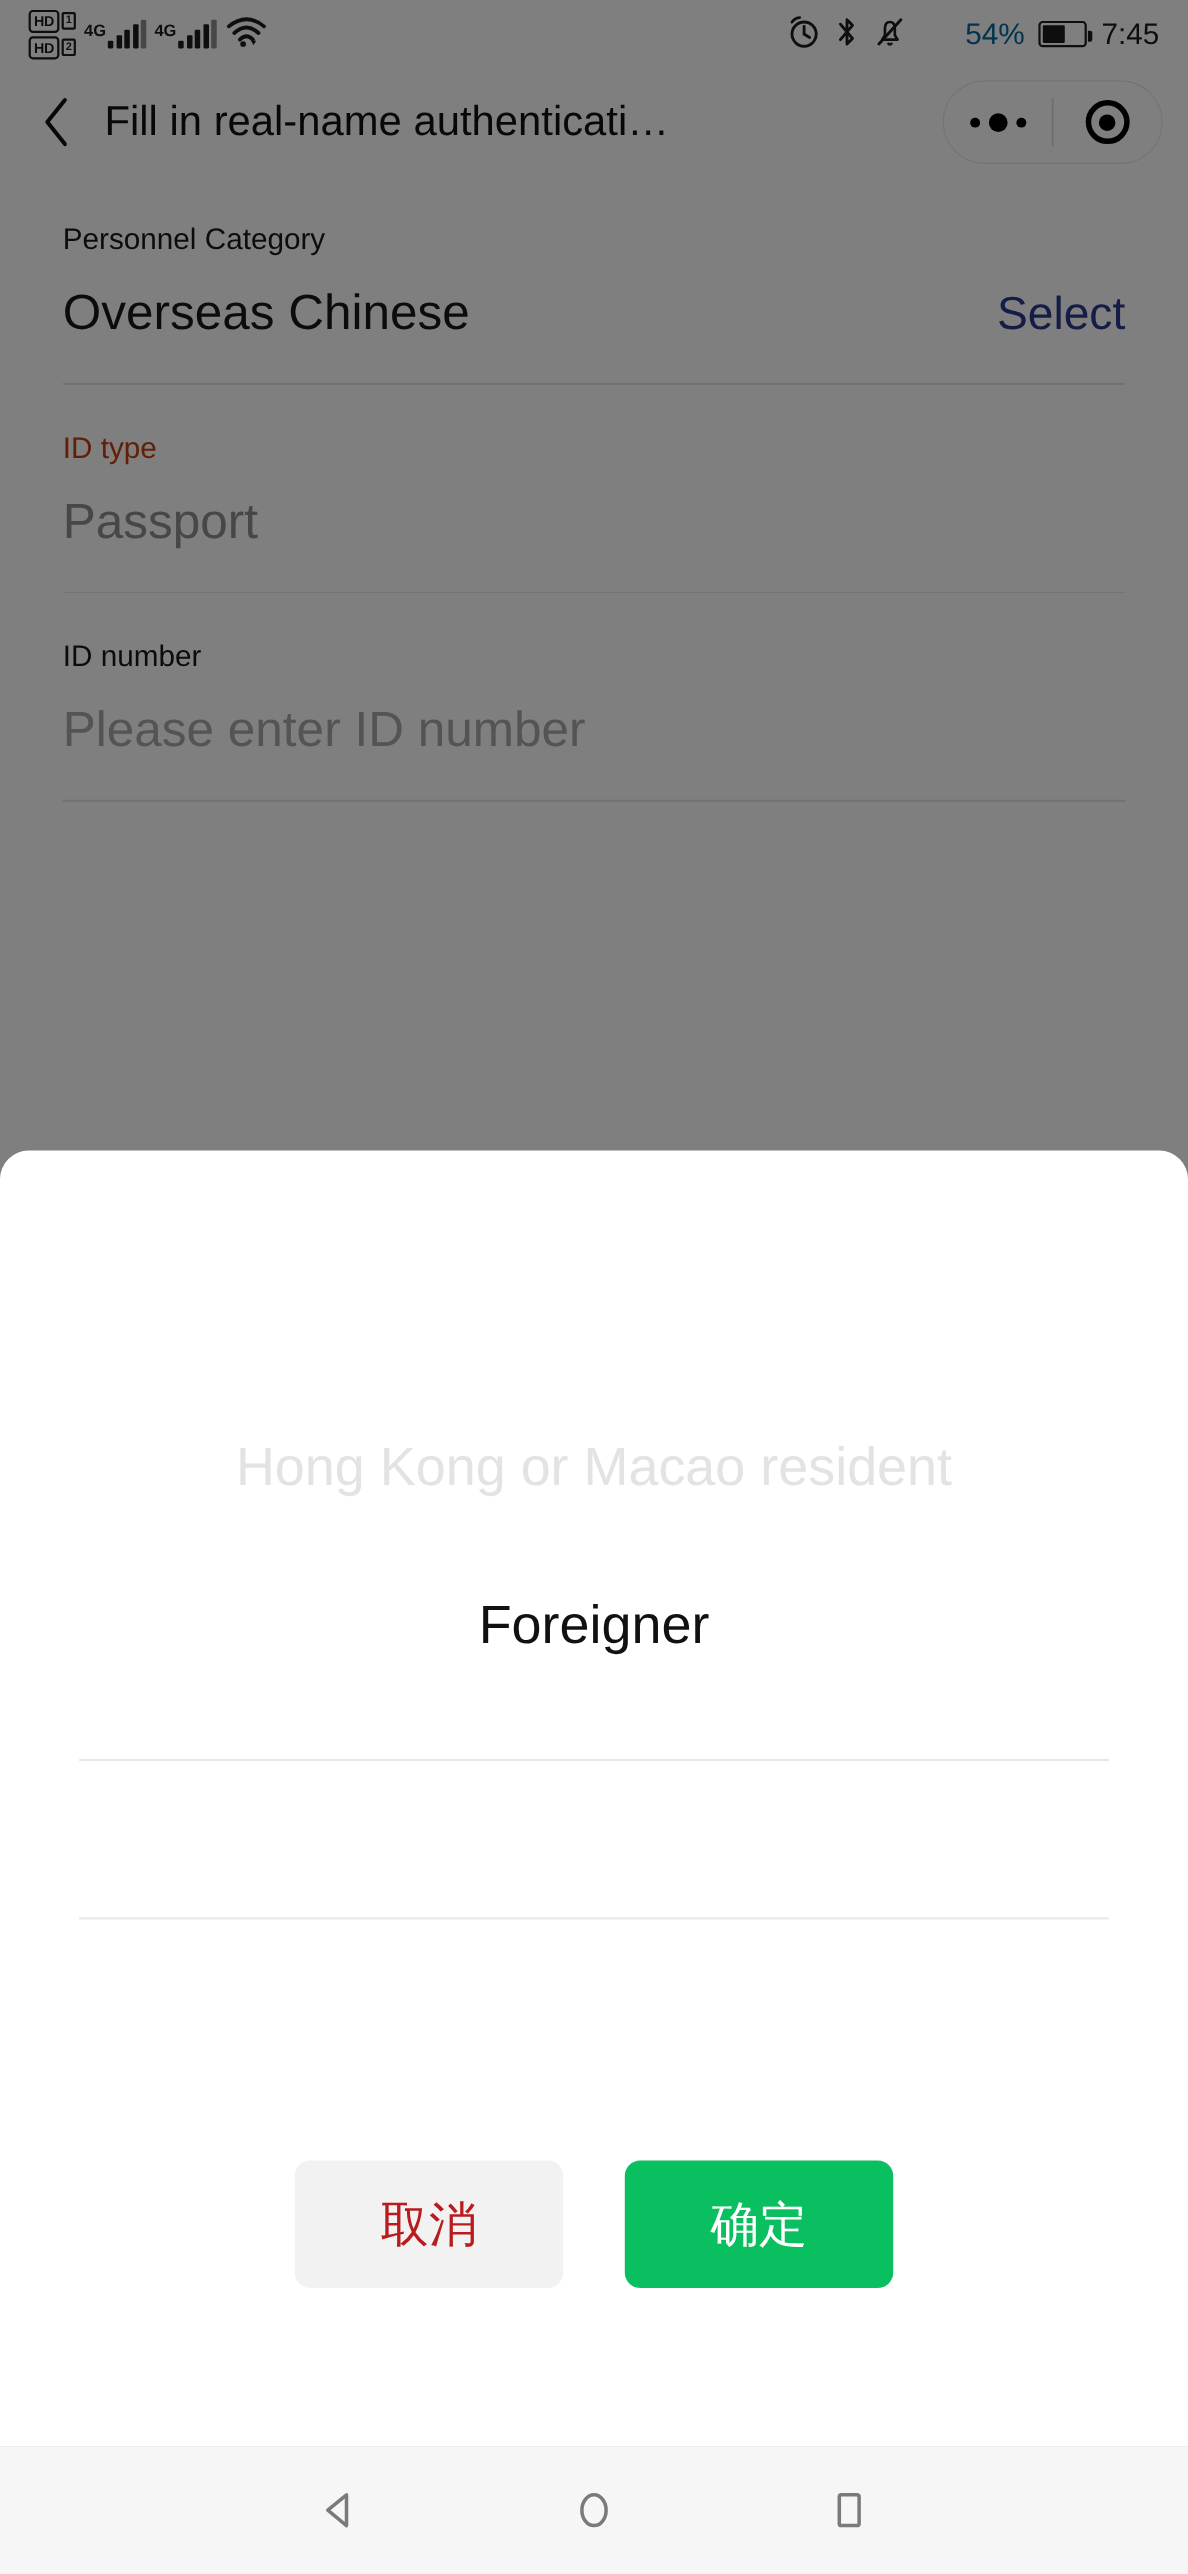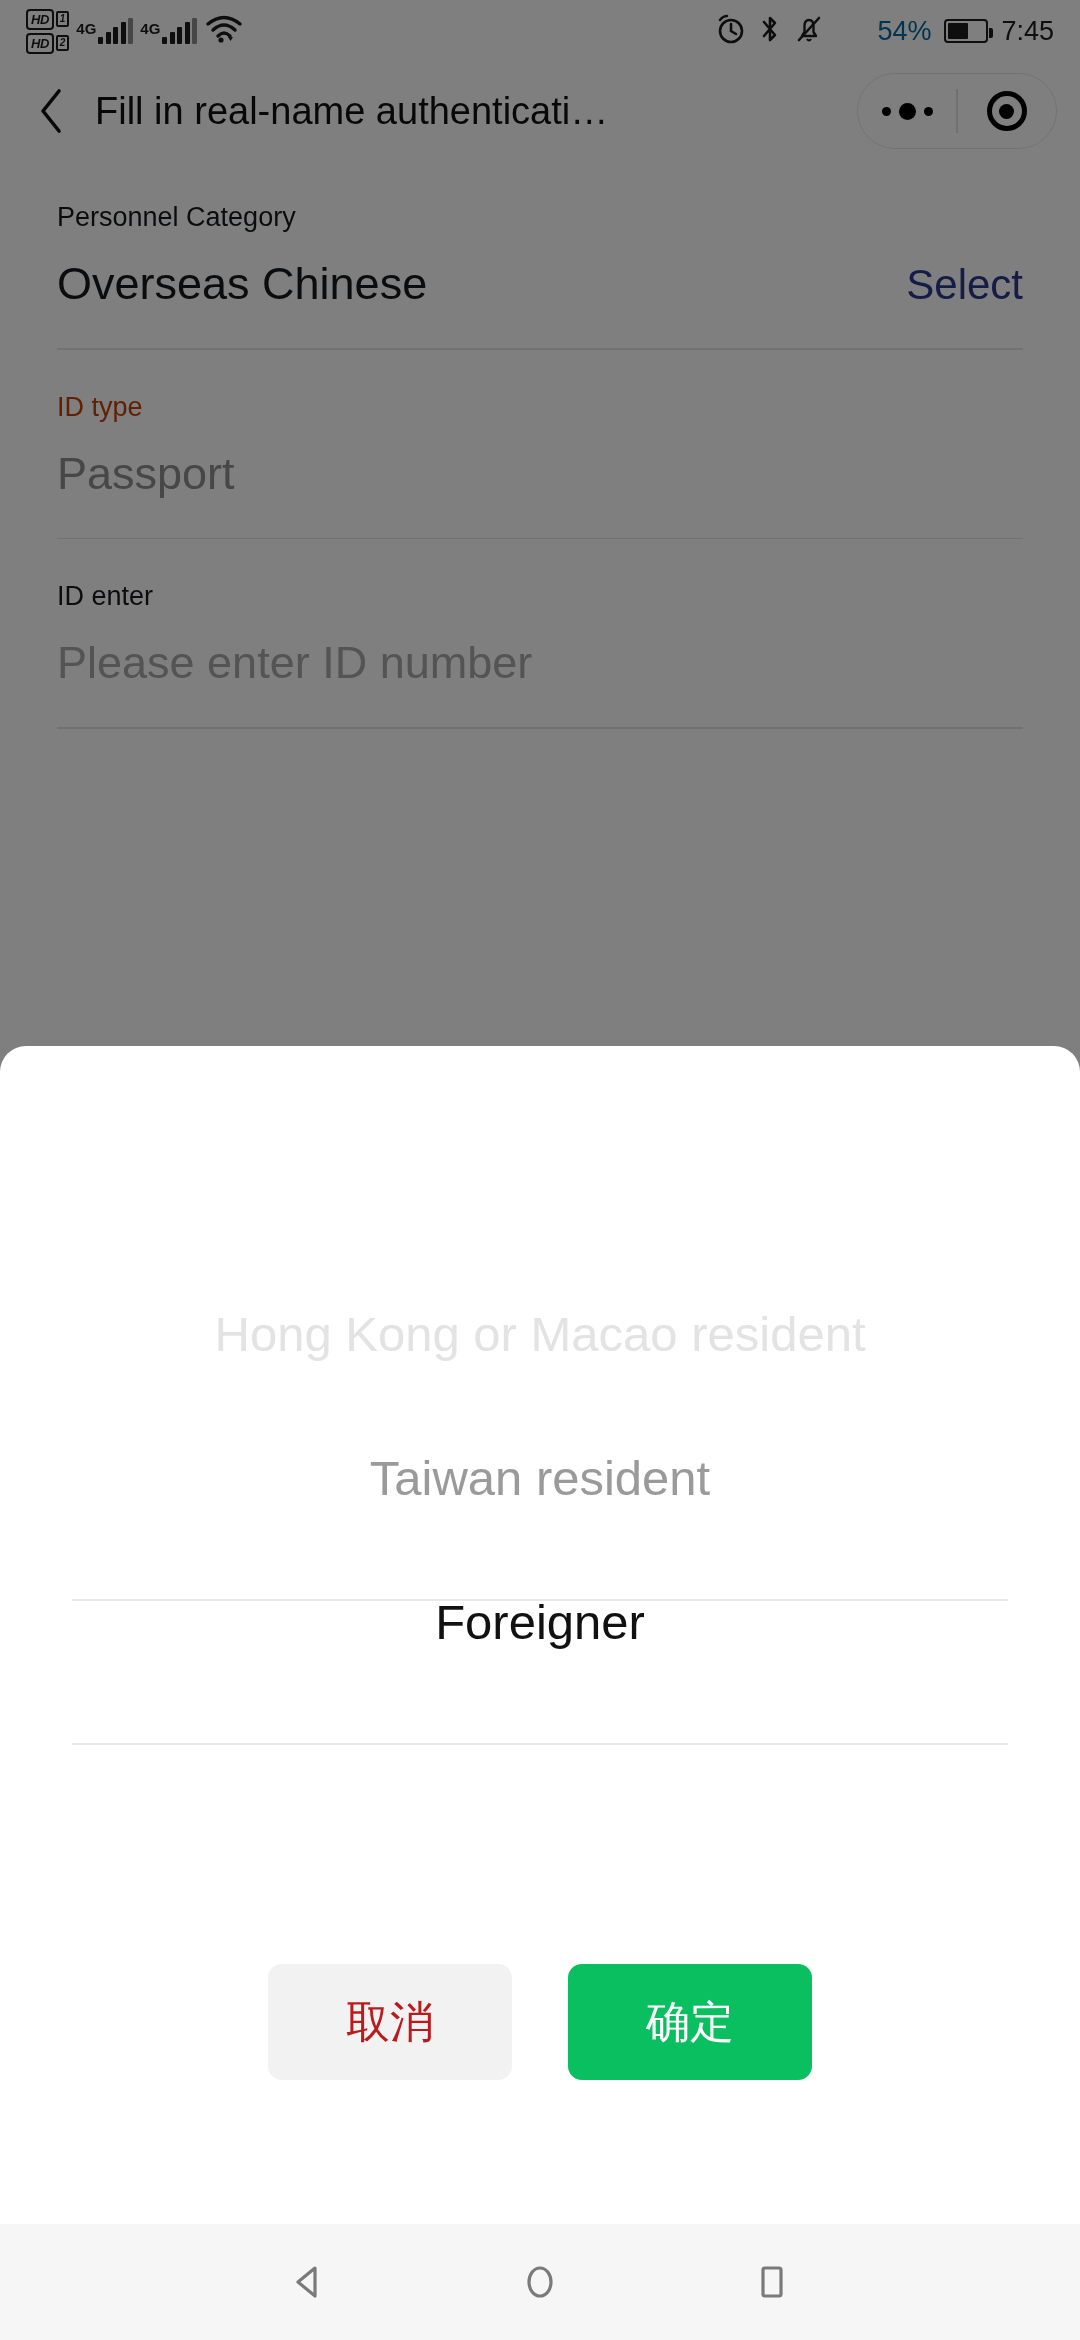--- a/index.html
+++ b/index.html
@@ -24,21 +24,21 @@
   }
 
   
   #statusbar {
     position:absolute; left:0; top:0; width:1080px; height:62px;
     display:flex; align-items:center; justify-content:space-between;
     padding:0 26px;
   }
   .sb-left  { display:flex; align-items:center; gap:7px; }
   .sb-right { display:flex; align-items:center; gap:13px; }
-  .hd-stack { display:flex; flex-direction:column; gap:3px;font-style:italic; }
+  .hd-stack { display:flex; flex-direction:column; gap:3px; }
   .hd-badge {
     display:flex; align-items:center; gap:2px;
   }
   .hd-box {
     border:2.5px solid #1d1d1d; border-radius:4px;
     font-size:13px; font-weight:bold; line-height:1;
     padding:2px 3px; color:#1d1d1d; letter-spacing:-0.5px;
   }
   .hd-num {
     border:2px solid #1d1d1d; border-radius:2px;
@@ -265,37 +265,36 @@
       </div>
       <div class="f-divider"></div>
 
       <div class="field">
         <div class="f-label muted">ID type</div>
         <div class="f-value muted">Passport</div>
       </div>
       <div class="f-divider"></div>
 
       <div class="field">
-        <div class="f-label">ID enter</div>
+        <div class="f-label">ID number</div>
         <div class="f-value placeholder">Please enter ID number</div>
       </div>
       <div class="f-divider"></div>
 
 
     </div>
   </div>
 
   <div id="dim-overlay"></div>
 
   <div id="sheet">
 
     <div id="picker">
       <div id="pick-spacer-top"></div>
       <div class="pick-item far">Hong Kong or Macao resident</div>
-      <div class="pick-item near">Taiwan resident</div>
       <div class="pick-item sel">Foreigner</div>
       <div class="pick-line" id="pick-line-top"></div>
       <div class="pick-line" id="pick-line-bot"></div>
     </div>
 
     <div id="sheet-actions">
       <button class="sheet-btn" id="btn-cancel" style="color: #b91c1c;">取消</button>
       <button class="sheet-btn" id="btn-confirm" style="background: rgb(10, 191, 96); color: rgb(255, 255, 255);">确定</button>
     </div>
   </div>

